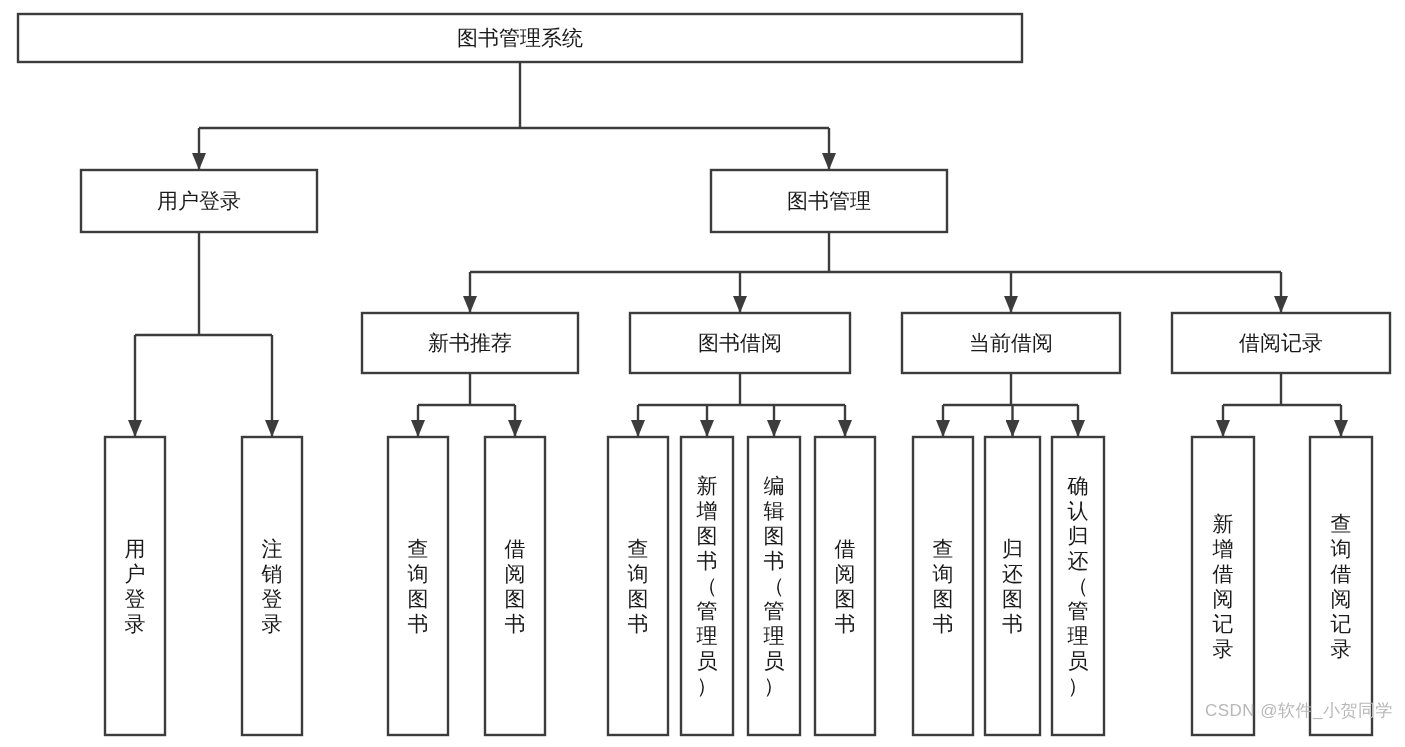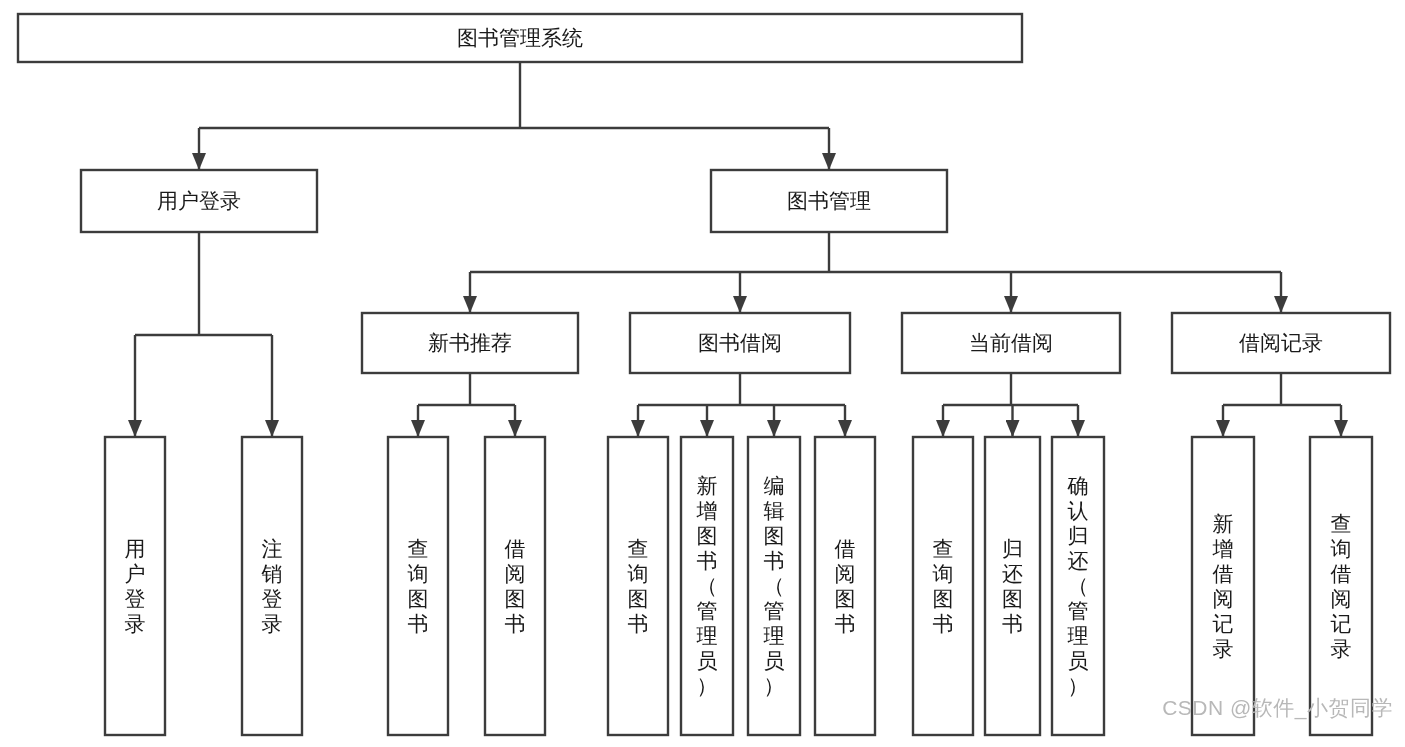--- a/index.html
+++ b/index.html
@@ -54,21 +54,21 @@
     fill: #1a1a1a;
     font-family: "Liberation Sans", "DejaVu Sans", sans-serif;
     font-size: 21px;
     text-anchor: middle;
   }
   .watermark {
     position: absolute;
     right: 12px;
     bottom: 6px;
     font-family: "Liberation Sans", "DejaVu Sans", sans-serif;
-    font-size: 21px;
+    font-size: 17px;
     color: #b8b8b8;
     letter-spacing: 0.5px;
     white-space: nowrap;
     user-select: none;
   }
 </style>
 </head>
 <body>
 
 <div id="diagram-root">

